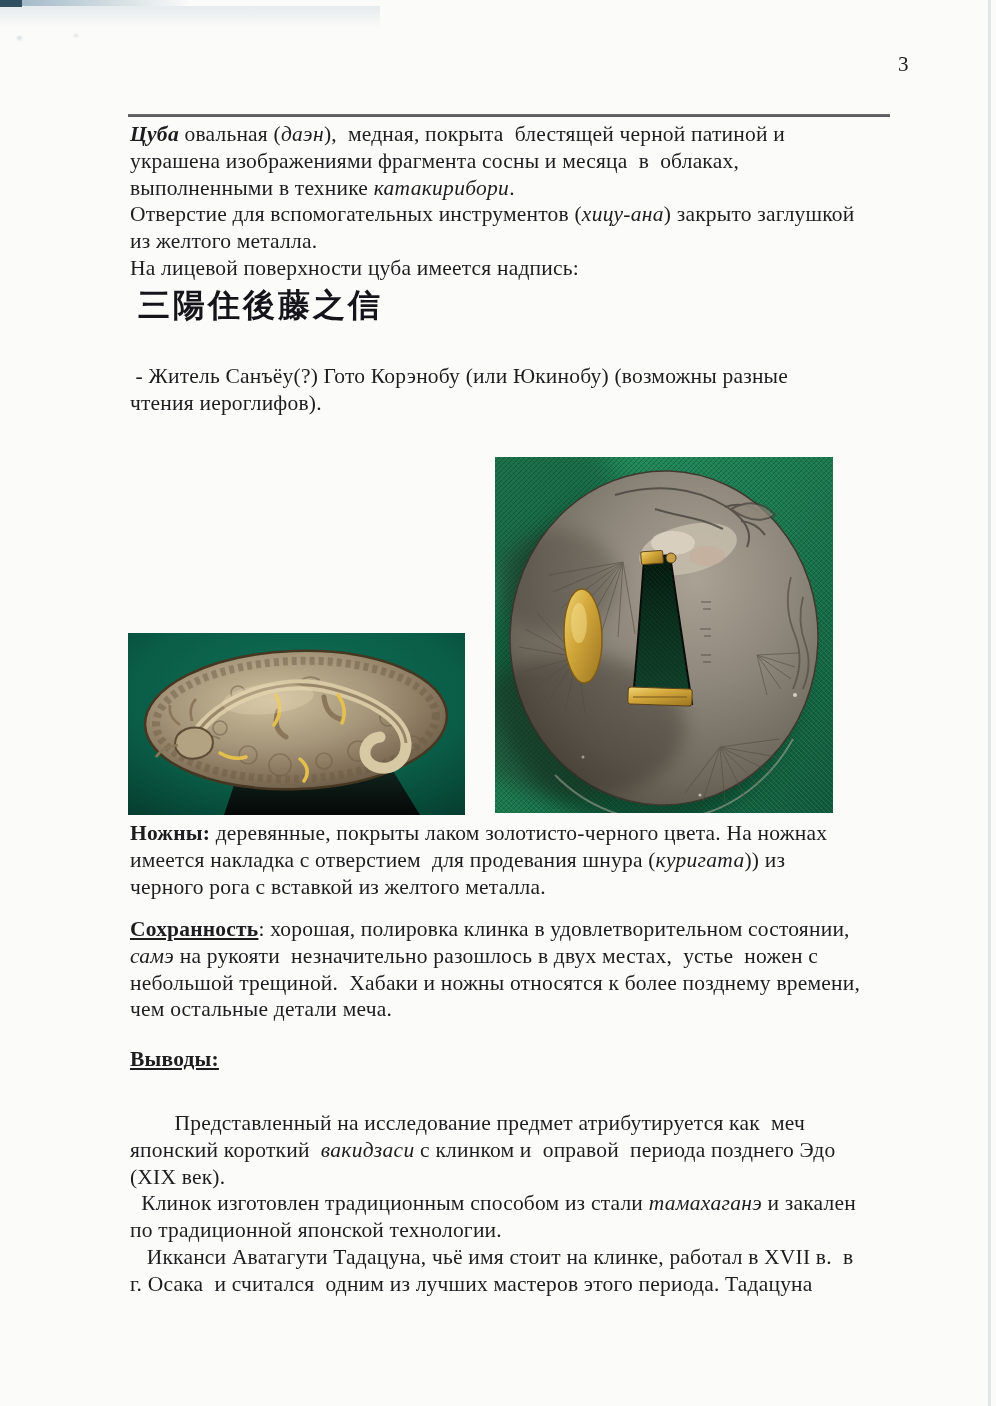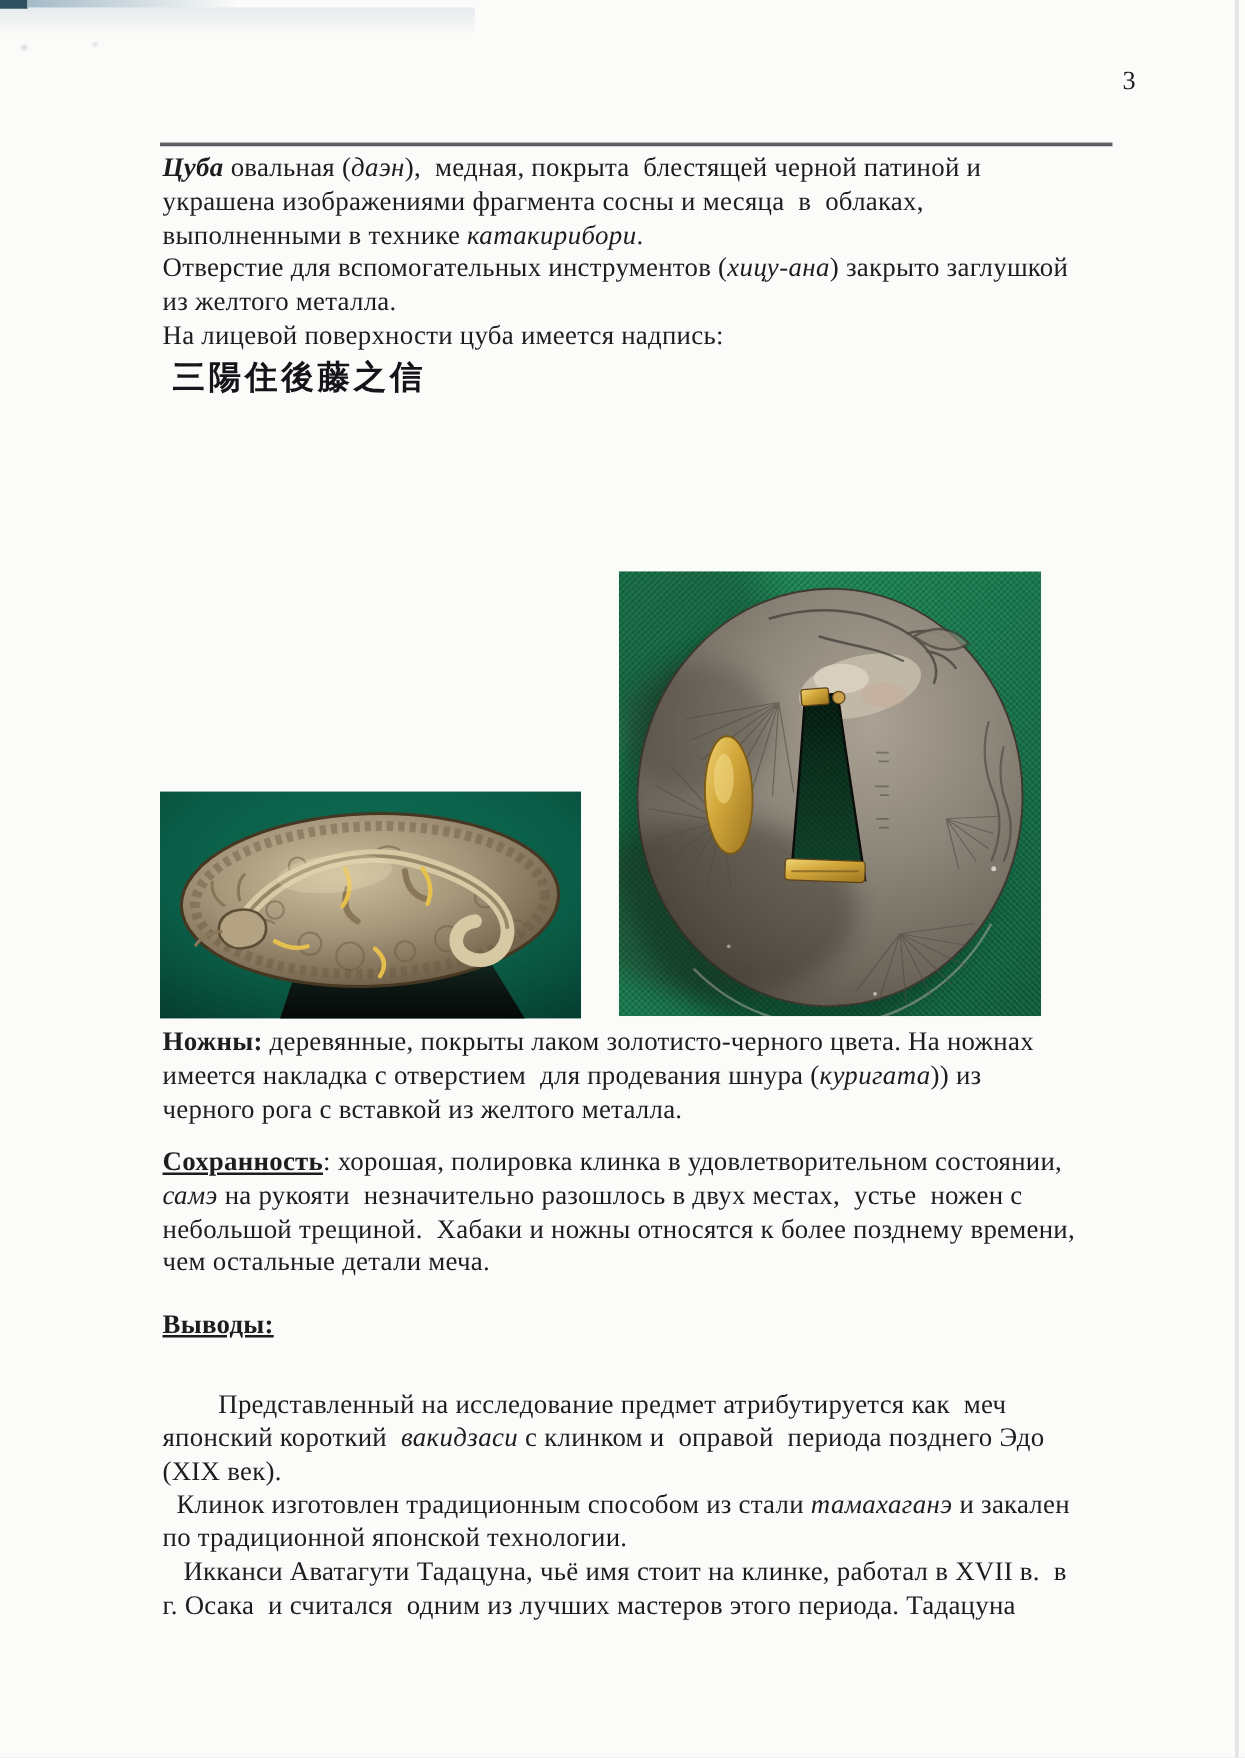--- a/index.html
+++ b/index.html
@@ -14,21 +14,21 @@
     position:absolute;left:130px;width:800px;
     font-size:21.5px;line-height:26.8px;letter-spacing:0.2px;
   }
   .para i{letter-spacing:0.3px;}
   .page-number{position:absolute;left:898px;top:52px;font-size:21px;}
   .rule{position:absolute;left:128px;top:114px;width:762px;height:3px;
     background:linear-gradient(to bottom,#6a6a6e,var(--rule,#55555a));}
   .inscription{
     position:absolute;left:138px;top:284px;
     font-family:Liberation Mono, monospace;
-    font-weight:700;font-size:26px;letter-spacing:3px;color:#14141a;
+    font-weight:700;font-size:32px;letter-spacing:3px;color:#14141a;
   }
   .photo{position:absolute;overflow:hidden;}
   .photo-kashira{left:128px;top:633px;width:337px;height:182px;}
   .photo-tsuba{left:495px;top:457px;width:338px;height:356px;}
   .photo svg{display:block;width:100%;height:100%;}
   .scan-strip-dark{position:absolute;left:0;top:0;width:22px;height:7px;background:var(--scan_strip,#31505f);}
   .scan-strip-light{position:absolute;left:22px;top:0;width:168px;height:6px;
     background:linear-gradient(to right,#a4bac8,rgba(214,226,235,0));}
   .scan-haze{position:absolute;left:0;top:6px;width:380px;height:22px;
     background:linear-gradient(to bottom,rgba(190,205,216,.35),rgba(255,255,255,0));}
@@ -53,20 +53,21 @@
 
   <div class="page-number">3</div>
 
   <div class="rule"></div>
 
   <div class="para" style="top:121px"><b><i>Цуба</i></b> овальная (<i>даэн</i>),&nbsp; медная, покрыта&nbsp; блестящей черной патиной и<br>украшена изображениями фрагмента сосны и месяца&nbsp; в&nbsp; облаках,<br>выполненными в технике <i>катакирибори</i>.<br>Отверстие для вспомогательных инструментов (<i>хицу-ана</i>) закрыто заглушкой<br>из желтого металла.<br>На лицевой поверхности цуба имеется надпись:</div>
 
   <div class="inscription">三陽住後藤之信</div>
 
 
+  <div class="para" style="top:363px">&nbsp;- Житель Санъёу(?) Гото Корэнобу (или Юкинобу) (возможны разные<br>чтения иероглифов).</div>
 
   <div class="photo photo-kashira">
     <svg viewBox="0 0 337 182">
       <defs>
         <radialGradient id="kbg" cx="50%" cy="35%" r="85%">
           <stop offset="0%" stop-color="#0f7055"></stop>
           <stop offset="60%" stop-color="#0a5c46"></stop>
           <stop offset="100%" stop-color="#053a2d"></stop>
         </radialGradient>
         <radialGradient id="bronze" cx="42%" cy="35%" r="75%">

